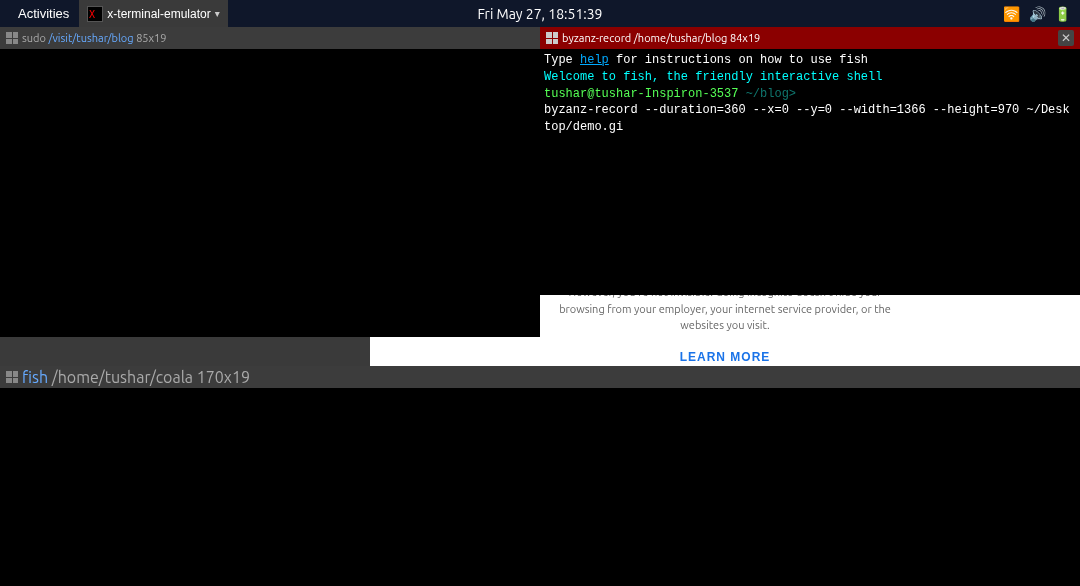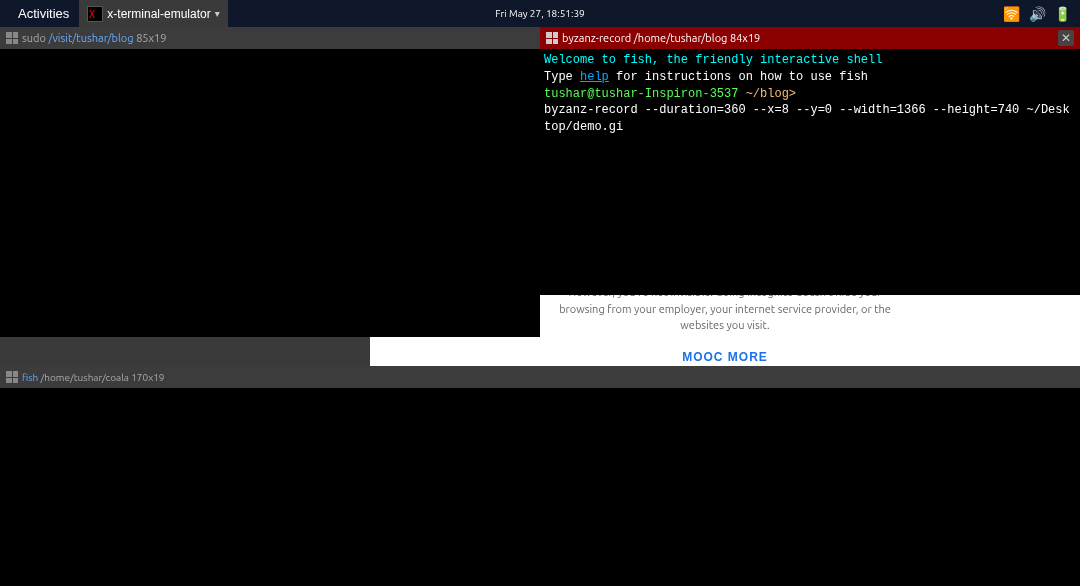--- a/index.html
+++ b/index.html
@@ -55,21 +55,21 @@
       height: 16px;
       background: #000;
       border: 1px solid #555;
       display: inline-block;
     }
     .system-bar-center {
       position: absolute;
       left: 50%;
       transform: translateX(-50%);
       color: #fff;
-      font-size: 10px;
+      font-size: 14px;
     }
     .system-bar-right {
       display: flex;
       align-items: center;
       gap: 8px;
     }
     .sys-icon {
       color: #fff;
       font-size: 14px;
     }
@@ -253,21 +253,21 @@
         <span>Pages you view in incognito tabs won't stick around in your</span><br>
         <span>browsing history, and cookies and other site data created while</span><br>
         <span>incognito will be kept.</span>
       </div>
       <div style="height:8px;"></div>
       <div style="font-size:11px;color:#666;text-align:center;max-width:340px;line-height:1.5;">
         <span>However, you're not invisible. Going incognito doesn't hide your</span><br>
         <span>browsing from your employer, your internet service provider, or the</span><br>
         <span>websites you visit.</span>
       </div>
-      <button class="learn-more-btn" style="margin-top:16px;color:#1a73e8;font-size:12px;font-weight:bold;letter-spacing:1px;cursor:pointer;border:none;background:none;">MOOC MORE</button>
+      <button class="learn-more-btn" style="margin-top:16px;color:#1a73e8;font-size:12px;font-weight:bold;letter-spacing:1px;cursor:pointer;border:none;background:none;">LEARN MORE</button>
     </div>
   </div>
 
   <div class="term-overlay-left">
 
     <div style="height:22px;background:#3c3c3c;display:flex;align-items:center;justify-content:space-between;padding:0 6px;flex-shrink:0;">
       <div style="display:flex;align-items:center;gap:4px;">
         <div style="display:grid;grid-template-columns:1fr 1fr;grid-template-rows:1fr 1fr;gap:1px;width:12px;height:12px;">
           <span style="background:#888;display:block;"></span>
           <span style="background:#888;display:block;"></span>
@@ -295,46 +295,46 @@
         </div>
         <span style="font-size:11px;color:#fff;">
           <span>byzanz-record /home/tushar/blog</span> <span>84x19</span>
         </span>
       </div>
       <button class="close-btn">✕</button>
     </div>
 
     <div style="flex:1;background:#000;padding:3px 4px;overflow:hidden;">
       <div class="term-text">
+        <div>
+          <span style="color:#fff;">Type </span><span style="color:#00aaff;text-decoration:underline;">help</span><span style="color:#fff;"> for instructions on how to use fish</span>
+        </div>
         <div style="color:#00ffff;">Welcome to fish, the friendly interactive shell</div>
         <div>
-          <span style="color:#fff;">Type </span><span style="color:#00aaff;text-decoration:underline;">help</span><span style="color:#fff;"> for instructions on how to use fish</span>
-        </div>
-        <div>
-          <span style="color:#55ff55;">tushar@tushar-Inspiron-3537</span><span style="color:#fdba74;"> ~/blog&gt;</span>
-        </div>
-        <div style="color:#fff;word-break:break-all;">byzanz-record --duration=360 --x=8 --y=0 --width=1366 --height=740 ~/Desktop/demo.gi</div>
+          <span style="color:#55ff55;">tushar@tushar-Inspiron-3537</span><span style="color:#0f766e;"> ~/blog&gt;</span>
+        </div>
+        <div style="color:#fff;word-break:break-all;">byzanz-record --duration=360 --x=0 --y=0 --width=1366 --height=970 ~/Desktop/demo.gi</div>
         <div style="color:#fff;">
           <span style="background:#fff;color:#000;"> </span>
         </div>
       </div>
     </div>
   </div>
 
   <div class="term-bottom">
 
     <div class="term-bottom-titlebar">
       <div style="display:flex;align-items:center;gap:4px;">
         <div style="display:grid;grid-template-columns:1fr 1fr;grid-template-rows:1fr 1fr;gap:1px;width:12px;height:12px;">
           <span style="background:#888;display:block;"></span>
           <span style="background:#888;display:block;"></span>
           <span style="background:#888;display:block;"></span>
           <span style="background:#888;display:block;"></span>
         </div>
-        <span style="font-size:10px;color:#ccc;">
+        <span style="font-size:16px;color:#ccc;">
           <span style="color:#6af;">fish</span><span style="color:#aaa;"> /home/tushar/coala </span><span style="color:#aaa;">170x19</span>
         </span>
       </div>
     </div>
 
   </div>
 
 </div>
 
 </body></html>

